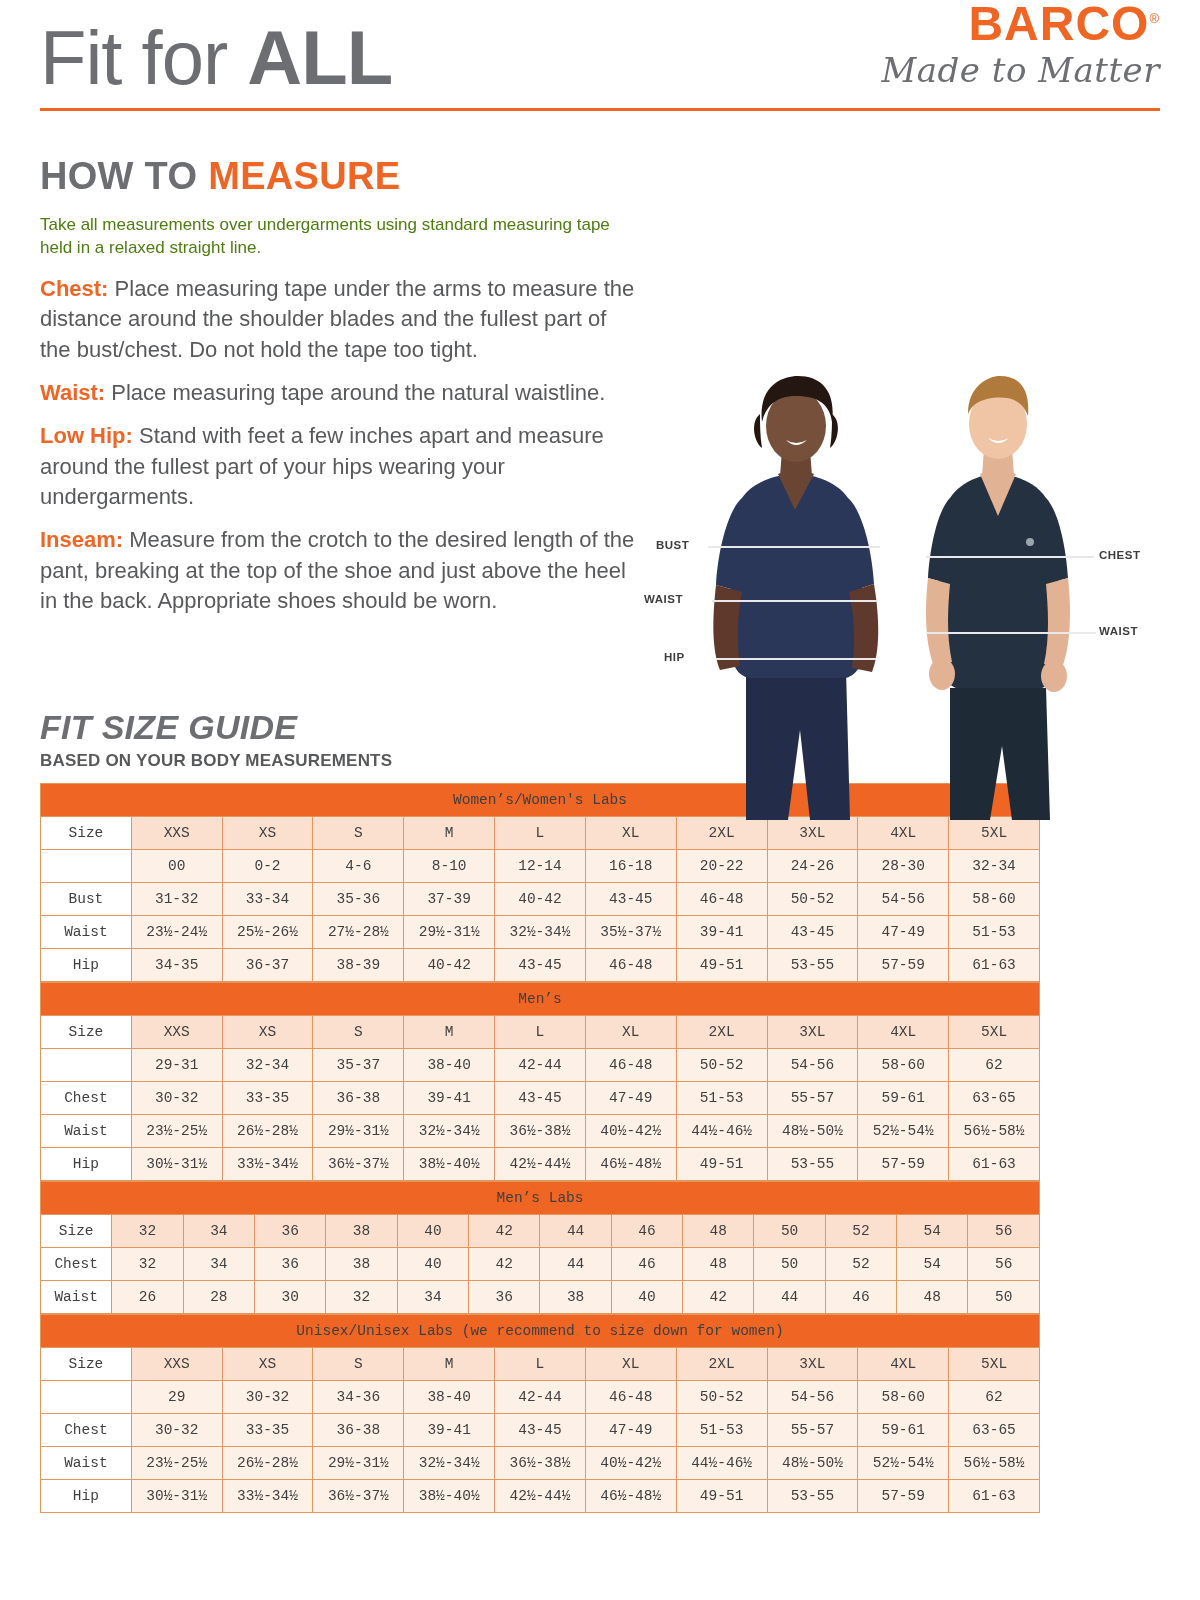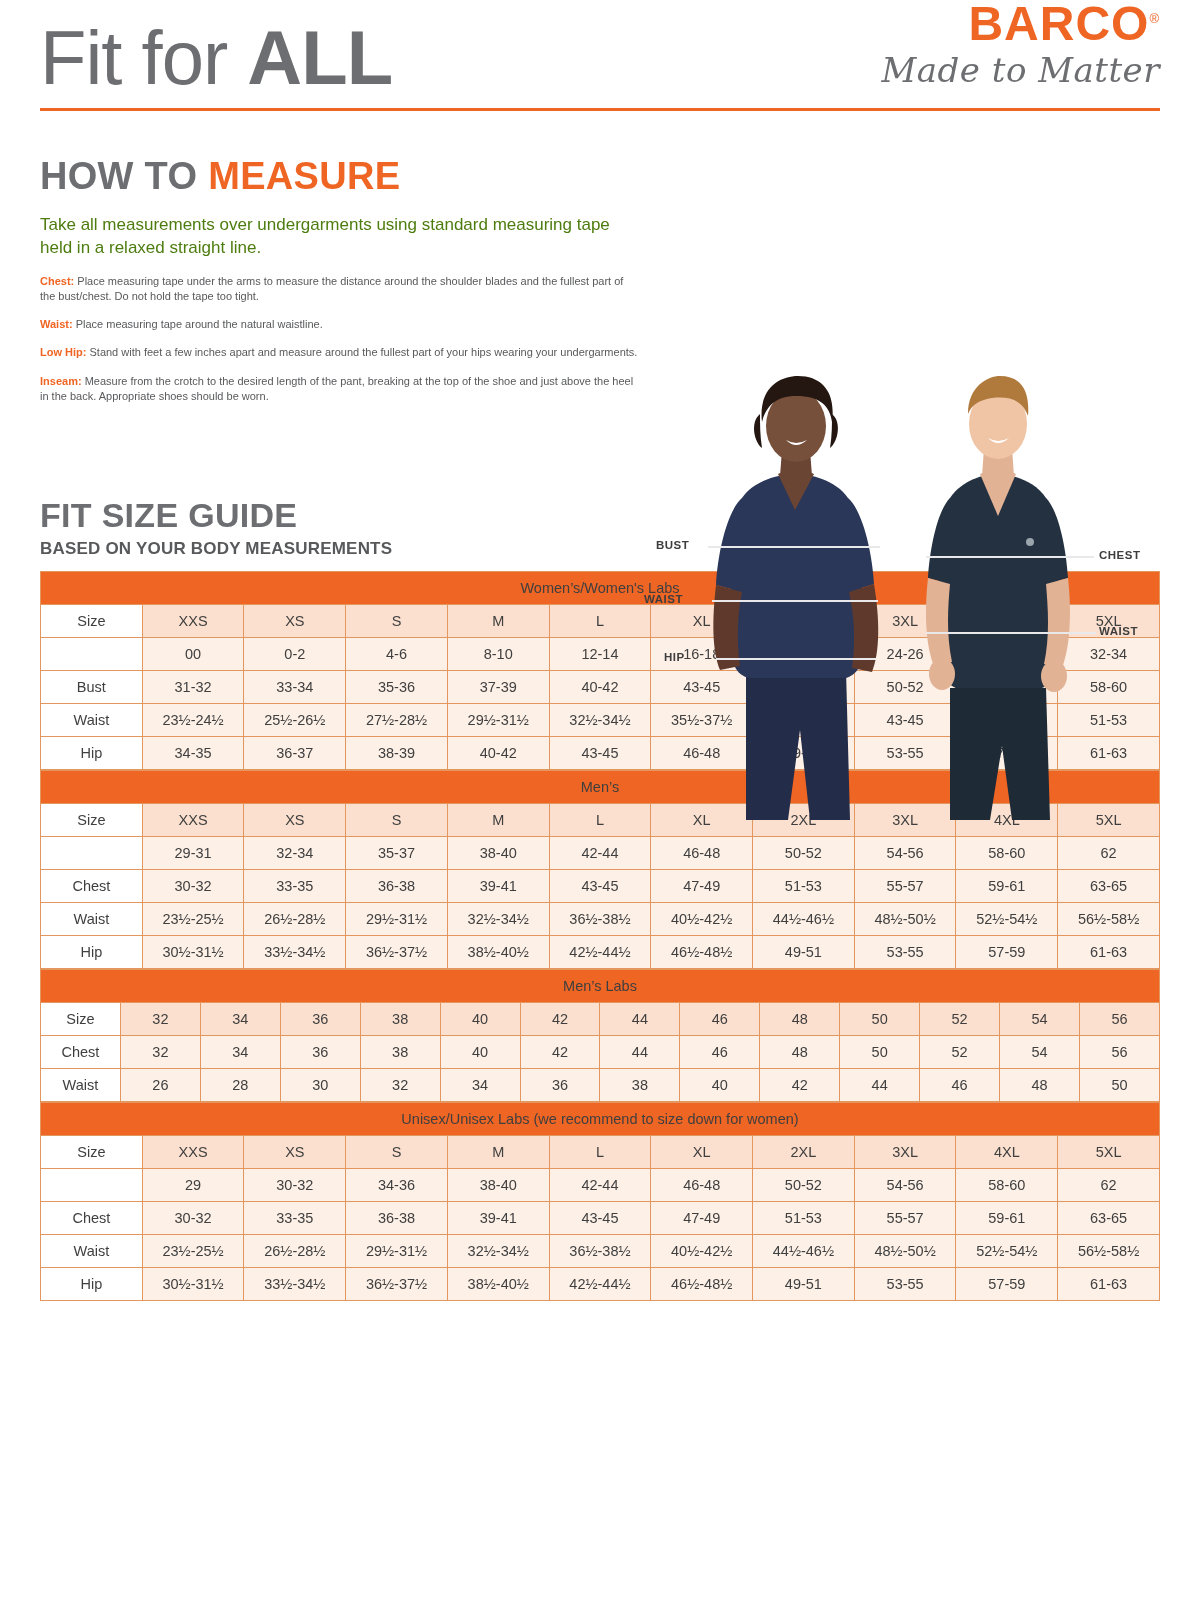--- a/index.html
+++ b/index.html
@@ -71,21 +71,21 @@
 
   .left-col { width: 600px; }
   .intro {
     font-size: 17px;
     font-weight: 400;
     color: #4d7c0f;
     line-height: 1.35;
     margin-bottom: 14px;
   }
   .para {
-    font-size: 11px;
+    font-size: 22px;
     line-height: 1.38;
     color: #58595b;
     margin-bottom: 13px;
   }
   .para .lbl { color: #ef6524; font-weight: 700; }
 
   
   .models {
     position: absolute;
     right: 30px;
@@ -106,32 +106,34 @@
     background: #e9e9ec;
   }
 
   
   .guide-h {
     font-size: 34px;
     font-weight: 700;
     color: #6d6e71;
     margin: 0 0 4px 0;
     letter-spacing: 0.3px;
+    font-style: italic;
   }
   .guide-sub {
     font-size: 17px;
     font-weight: 700;
     color: #58595b;
     margin-bottom: 12px;
     letter-spacing: 0.2px;
   }
   table.sz {
-    width: 1120px;
+    width: 1000px;
     border-collapse: collapse;
     table-layout: fixed;
+    font-family: Liberation Mono, monospace;
   }
   table.sz td, table.sz th {
     border: 1px solid #e3975f;
     font-size: 14.5px;
     text-align: center;
     height: 33px;
     color: #3f3f3f;
     font-weight: 400;
     padding: 0 2px;
   }

